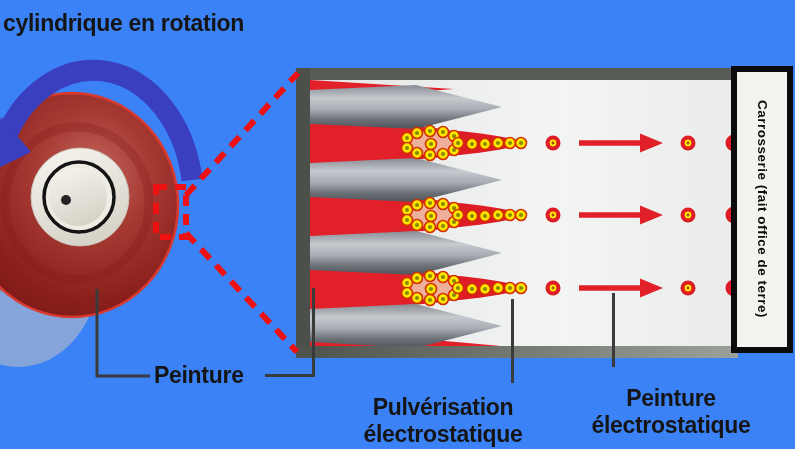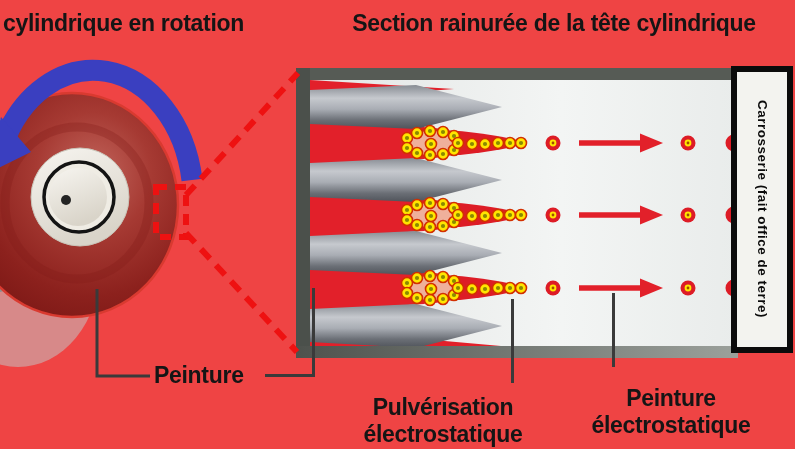--- a/index.html
+++ b/index.html
@@ -1,18 +1,18 @@
 <!DOCTYPE html>
 <html><head>
 <meta charset="utf-8">
 <style>
   html,body{margin:0;padding:0;background:#ffffff;}
   .stage{
     position:relative;width:795px;height:449px;overflow:hidden;
-    background:#ef4444;
+    background:#3b82f6;
     font-family:"Liberation Sans", sans-serif;
     color:#111;
   }
   .title{
     position:absolute;font-size:23px;font-weight:bold;letter-spacing:-0.3px;
     white-space:nowrap;color:#151515;
   }
   #title-left{left:3px;top:10px;}
   #title-right{left:330px;top:10px;width:448px;text-align:center;}
   .lbl{
@@ -39,21 +39,20 @@
     font-size:13.5px;font-weight:bold;white-space:nowrap;color:#0b0b0b;
     letter-spacing:0.5px;
   }
 </style>
 </head>
 <body>
 
 <div class="stage">
 
   <div id="title-left" class="title">cylindrique en rotation</div>
-  <div id="title-right" class="title">Section rainurée de la tête cylindrique</div>
 
   <svg id="left-fig" width="310" height="340" viewBox="0 0 310 340">
     <defs>
       <radialGradient id="gBell" cx="0.60" cy="0.36" r="0.78">
         <stop offset="0%" stop-color="#c2655c"></stop>
         <stop offset="35%" stop-color="#a63a33"></stop>
         <stop offset="70%" stop-color="#8c211d"></stop>
         <stop offset="88%" stop-color="#801a17"></stop>
         <stop offset="96%" stop-color="#e0392f"></stop>
         <stop offset="100%" stop-color="#cf2d26"></stop>

